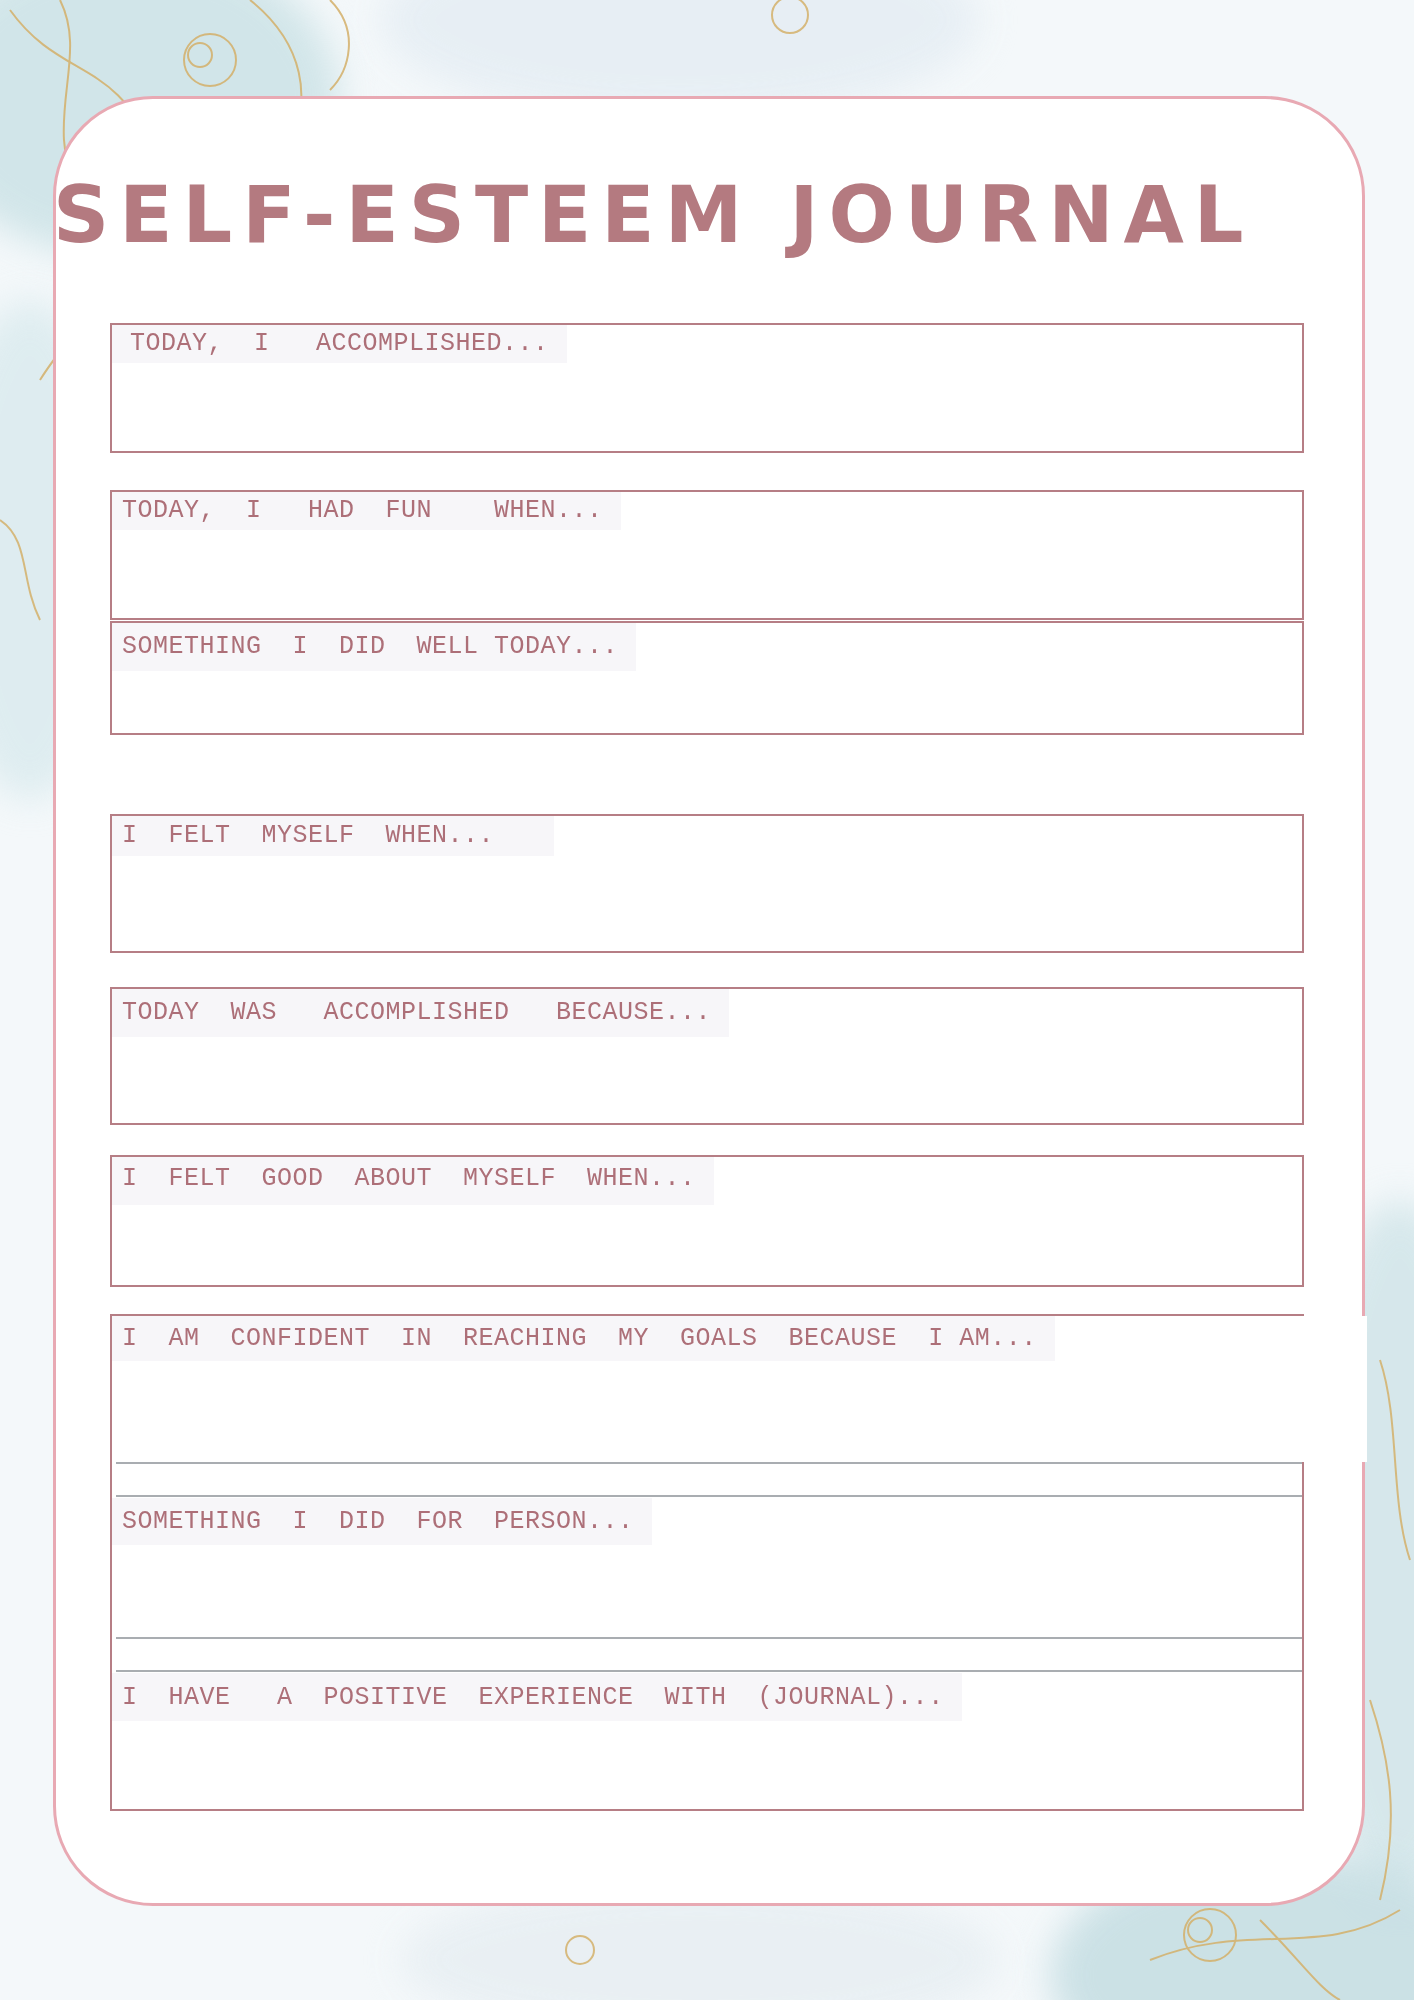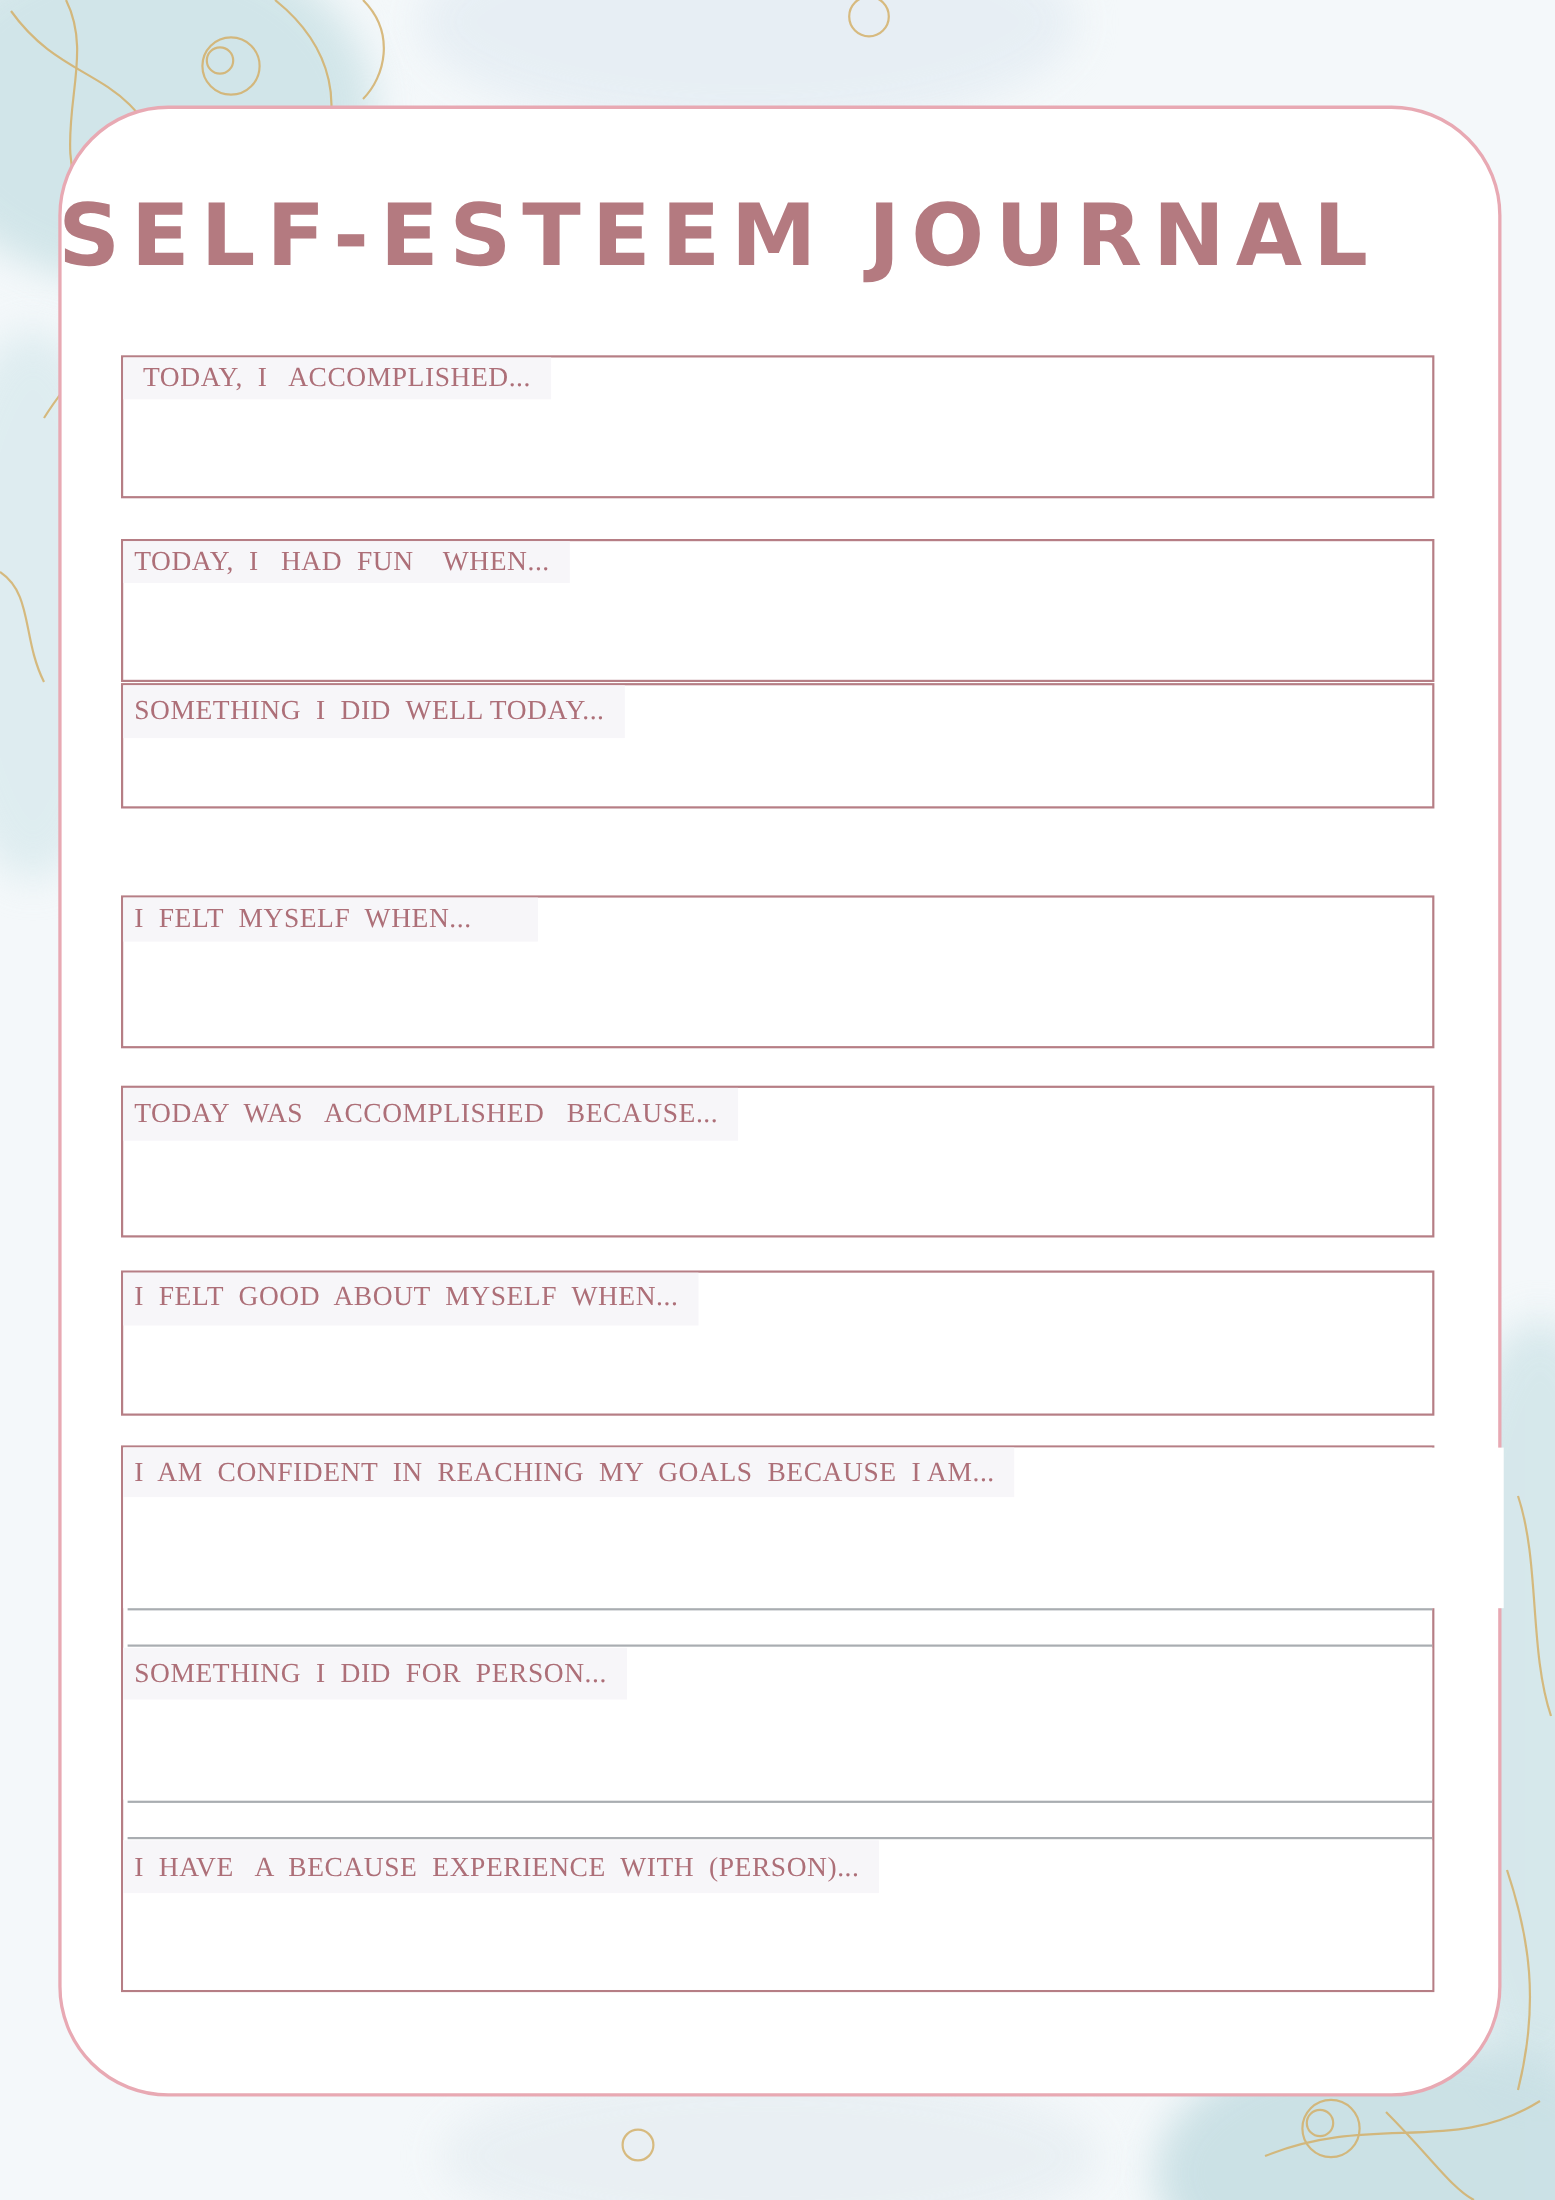--- a/index.html
+++ b/index.html
@@ -21,21 +21,21 @@
     font-family: "DejaVu Sans", sans-serif; font-weight: bold;
     font-size: 78px; letter-spacing: 10px; color: #b47a80;
   }
   .box {
     position: absolute; left: 110px; width: 1194px;
     border: 2px solid #b67e85; box-sizing: border-box; background: #fff;
   }
   .label {
     position: absolute; left: 0; top: 0; height: 38px;
     background: #f7f6f9; color: #ad6f78;
-    font-family: Liberation Serif, serif; font-size: 25px;
+    font-family: Liberation Mono, monospace; font-size: 25px;
     line-height: 38px; padding: 0 18px 0 10px; white-space: pre;
     letter-spacing: 0.5px;
   }
   .gray-line {
     position: absolute; left: 116px; width: 1186px; height: 2px; background: #a9adb1;
   }
 </style>
 </head>
 <body>
 
@@ -102,14 +102,14 @@
 <div class="gray-line" style="top:1462px"></div>
 <div class="gray-line" style="top:1495px"></div>
 
 <div class="box" style="top:1498px;height:138px;border:none;left:112px;width:1190px">
   <span class="label" style="height:47px;line-height:47px">SOMETHING  I  DID  FOR  PERSON...</span>
 </div>
 <div class="gray-line" style="top:1637px"></div>
 <div class="gray-line" style="top:1670px"></div>
 
 <div class="box" style="top:1673px;height:136px;border:none;left:112px;width:1190px">
-  <span class="label" style="height:48px;line-height:50px">I  HAVE   A  BECAUSE  EXPERIENCE  WITH  (PERSON)...</span>
+  <span class="label" style="height:48px;line-height:50px">I  HAVE   A  POSITIVE  EXPERIENCE  WITH  (JOURNAL)...</span>
 </div>
 
 </body></html>

